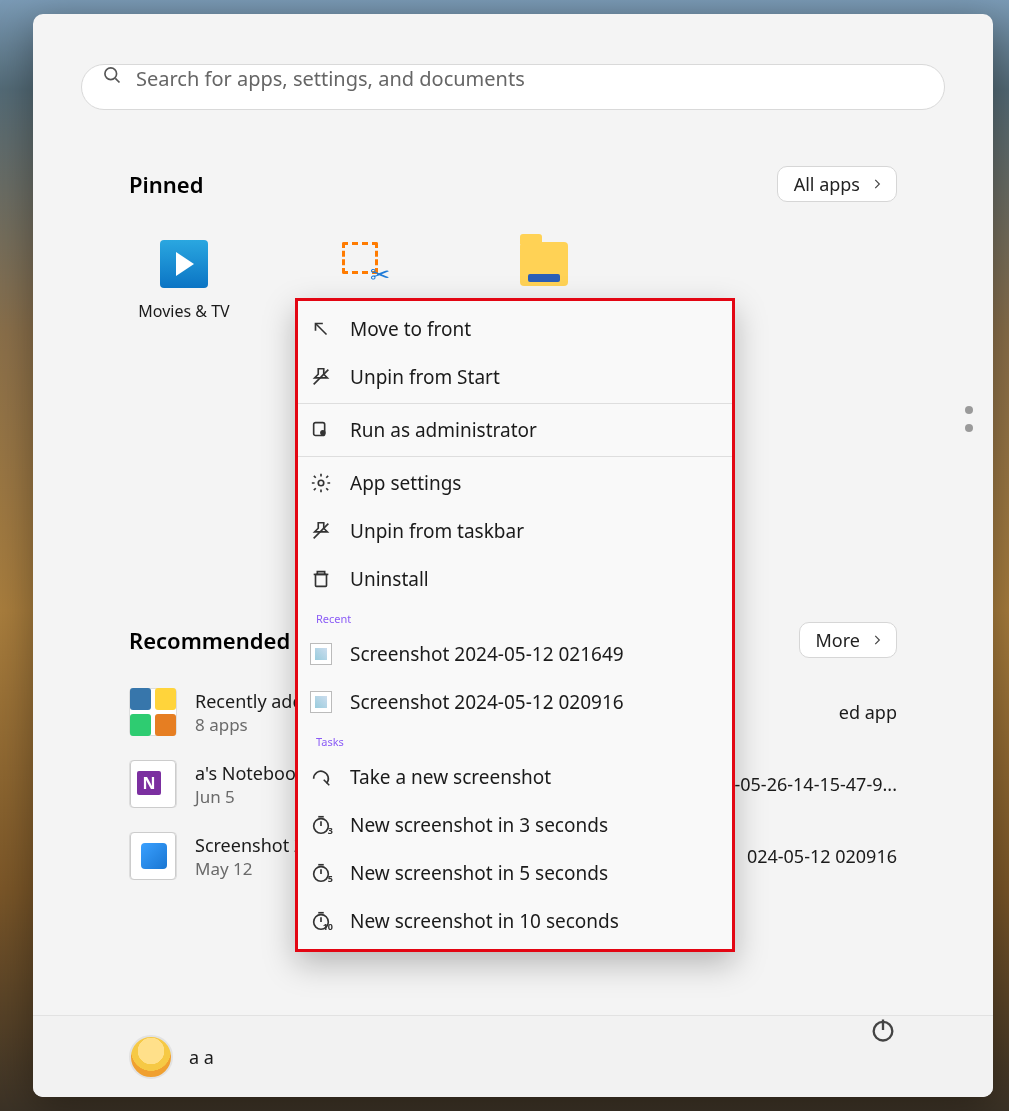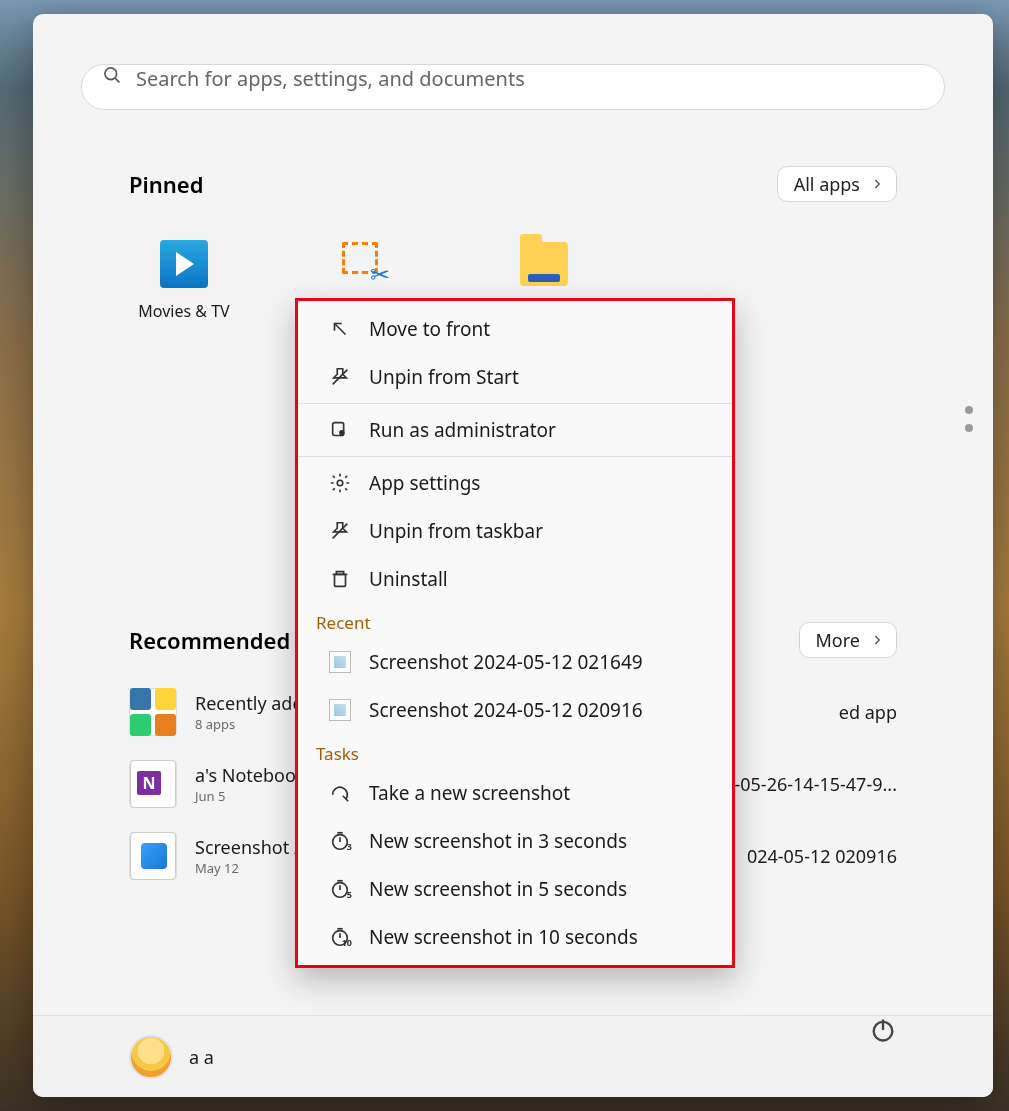--- a/index.html
+++ b/index.html
@@ -53,21 +53,21 @@
   }
   .pinned-item { display: flex; flex-direction: column; align-items: center; width: 110px; cursor: pointer; }
   .pinned-icon { width: 48px; height: 48px; display:flex; align-items:center; justify-content:center; }
   .pinned-label { font-size: 16px; color: #1b1b1b; margin-top: 12px; text-align:center; white-space: nowrap; overflow: hidden; text-overflow: ellipsis; max-width: 140px; }
   .rec-list { margin-top: 30px; display:flex; flex-direction:column; gap: 24px; }
   .rec-row { display:flex; justify-content: space-between; gap: 24px; }
   .rec-item { display:flex; align-items:center; gap: 18px; width: 48%; cursor:pointer; }
   .rec-icon { width: 48px; height: 48px; border-radius:4px; background:#fff; border:1px solid #ddd; display:flex; align-items:center; justify-content:center; font-size:22px;}
   .rec-text { display:flex; flex-direction:column; }
   .rec-title { font-size:18px; color:#1b1b1b; white-space:nowrap; overflow:hidden; text-overflow:ellipsis; max-width: 280px;}
-  .rec-sub { font-size:13px; color:#6a6a6a; }
+  .rec-sub { font-size:17px; color:#6a6a6a; }
   .footer {
     margin-top:auto; height: 82px;
     border-top:1px solid #e2e2e2;
     display:flex; justify-content:space-between;
     padding: 0 96px;
     background:#f2f2f2;
     border-radius: 0 0 10px 10px;
   }
   .user { display:flex; align-items:center; gap:16px; cursor:pointer;}
   .avatar { width:44px; height:44px; border-radius:50%; background: radial-gradient(circle at 50% 35%, #ffe08a 0 40%, #f6c945 41% 60%, #f0a030 61% 100%); border:2px solid #e2e2e2;}
@@ -80,27 +80,27 @@
     position:absolute; left:295px; top:298px;
     width:440px;
     background:#f9f9f9;
     border:3px solid #e30613;
     box-shadow: 0 12px 30px rgba(0,0,0,0.25);
     padding: 4px 0;
     z-index:10;
   }
   .cm-item {
     display:flex; align-items:center; gap:18px;
-    height:48px; padding: 0 31px;
+    height:48px; padding: 0 12px;
     font-size:19px; color:#1b1b1b; cursor:pointer;
   }
   .cm-icon { width:22px; height:22px; display:flex; align-items:center; justify-content:center; }
   .cm-icon svg { width:22px; height:22px; stroke:#333; fill:none; stroke-width:1.8; }
   .cm-sep { height:1px; background:#dedede; margin:2px 0; }
-  .cm-header { font-size:17px; color:#a16207; padding: 8px 18px 4px 18px; }
+  .cm-header { font-size:11px; color:#8b5cf6; padding: 8px 18px 4px 18px; }
   .cm-file-icon { width:22px; height:22px; border:1px solid #bbb; background:#fff; position:relative; }
   .cm-file-icon::after{content:""; position:absolute; inset:4px; background:linear-gradient(45deg,#9cd,#cde);}
   .timer-num { position:absolute; font-size:9px; font-weight:700; color:#333; bottom:-1px; right:-1px; }
   .cm-icon.rel { position:relative; }
   
   .ico-movies { width:48px; height:48px; background:linear-gradient(180deg,#2aa7e0,#0b74c4); border-radius:4px; position:relative;}
   .ico-movies::after{content:""; position:absolute; left:16px; top:12px; border-left:18px solid #fff; border-top:12px solid transparent; border-bottom:12px solid transparent;}
   .ico-snip { width:48px; height:48px; position:relative;}
   .ico-snip::before{content:""; position:absolute; left:2px; top:2px; width:30px; height:26px; border:3px dashed #ff7b00; border-radius:2px;}
   .ico-snip::after{content:"✂"; position:absolute; right:-2px; bottom:-2px; font-size:24px; color:#1e7bd8;}

